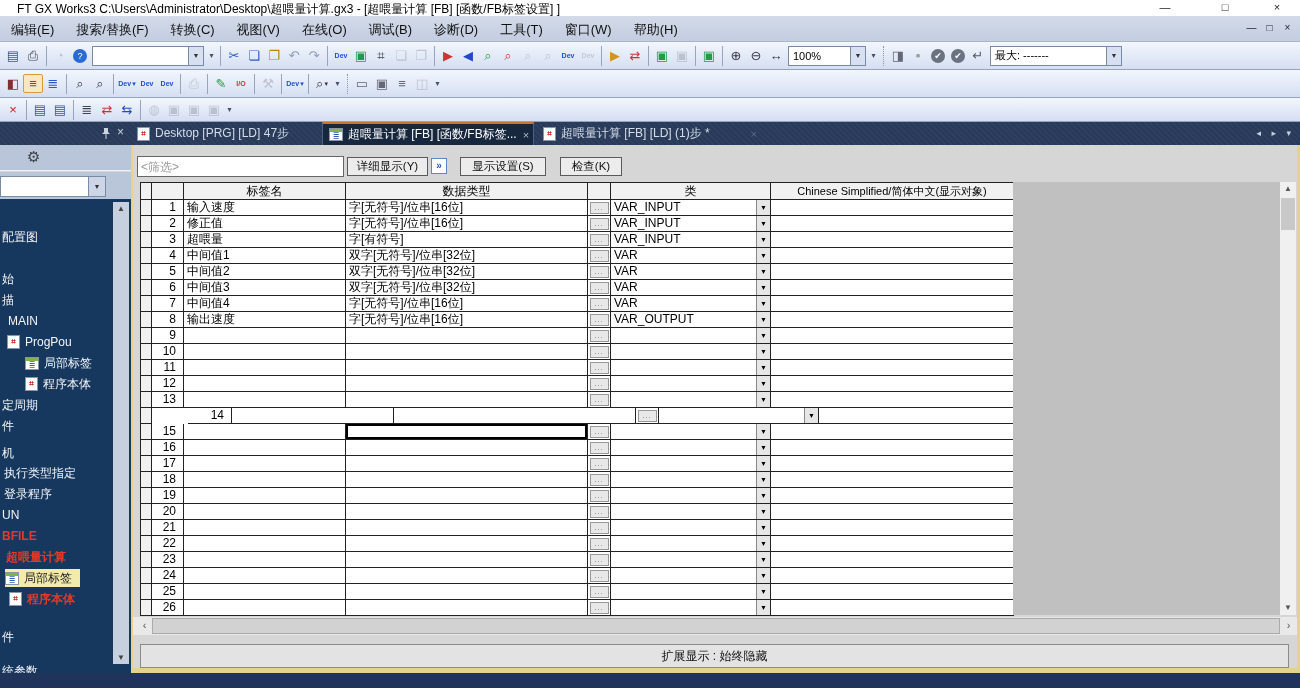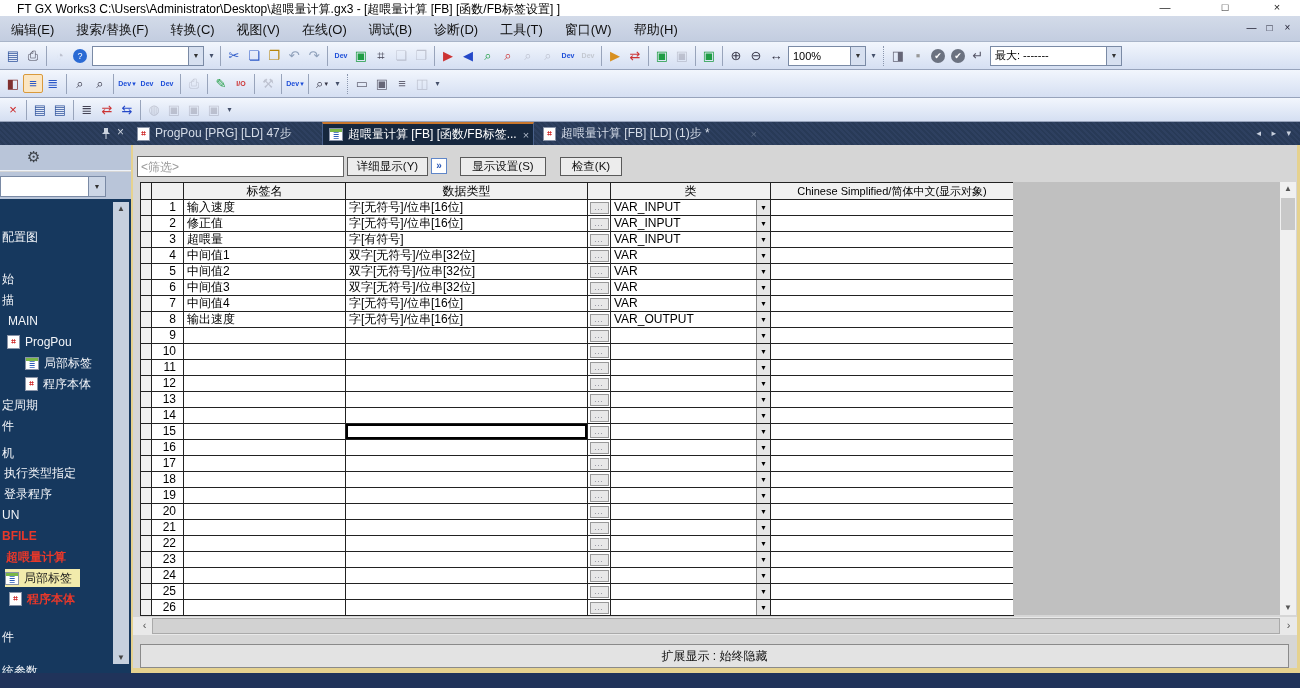--- a/index.html
+++ b/index.html
@@ -239,21 +239,21 @@
 
   <div id="tabstrip">
     <span id="panel-pin"><svg width="10" height="13">
           <path d="M3 1h4v4l2 2H1l2-2z" fill="#ccd4e0"></path>
           <line x1="5" y1="7" x2="5" y2="12" stroke="#ccd4e0" stroke-width="1"></line>
         </svg></span>
     <span id="panel-close">×</span>
     <span id="tab-nav">◂ ▸ ▾</span>
   <div class="tab" style="left: 131px; width: 188px;">
         <span class="ic ic-doc">⌗</span>
-        <span>ProgPou [PRG] [LD] 47步</span>
+        <span>Desktop [PRG] [LD] 47步</span>
       </div>
       <div class="tab active" style="left: 322px; width: 212px;">
         <span class="ic ic-table">≣</span>
         <span>超喂量计算 [FB] [函数/FB标签...</span>
         <span class="tab-close">×</span>
       </div>
       <div class="tab" style="left: 537px; width: 226px;">
         <span class="ic ic-doc">⌗</span>
         <span>超喂量计算 [FB] [LD] (1)步 *</span>
         <span class="tab-close faint">×</span>
@@ -534,21 +534,21 @@
             <span class="dotsbtn">...</span>
           </div>
           <div class="cell cls" style="width: 160px; flex: 0 0 auto;">
             <span class="clstext"></span>
             <span class="dd">▼</span>
           </div>
           <div class="cell " style="width: 243px; flex: 0 0 auto;"></div>
         </div>
         <div class="trow">
           <div class="cell gutter" style="width: 11px; flex: 0 0 auto;"></div>
-          <div class="cell num" style="width: 32px; flex: 0 0 auto;">14</div>
+          <div class="cell num" style="width: 44px; flex: 0 0 auto; margin-left: 36px;">14</div>
           <div class="cell " style="width: 162px; flex: 0 0 auto;"></div>
           <div class="cell " style="width: 242px; flex: 0 0 auto;"></div>
           <div class="cell dots" style="width: 23px; flex: 0 0 auto;">
             <span class="dotsbtn">...</span>
           </div>
           <div class="cell cls" style="width: 160px; flex: 0 0 auto;">
             <span class="clstext"></span>
             <span class="dd">▼</span>
           </div>
           <div class="cell " style="width: 243px; flex: 0 0 auto;"></div>

